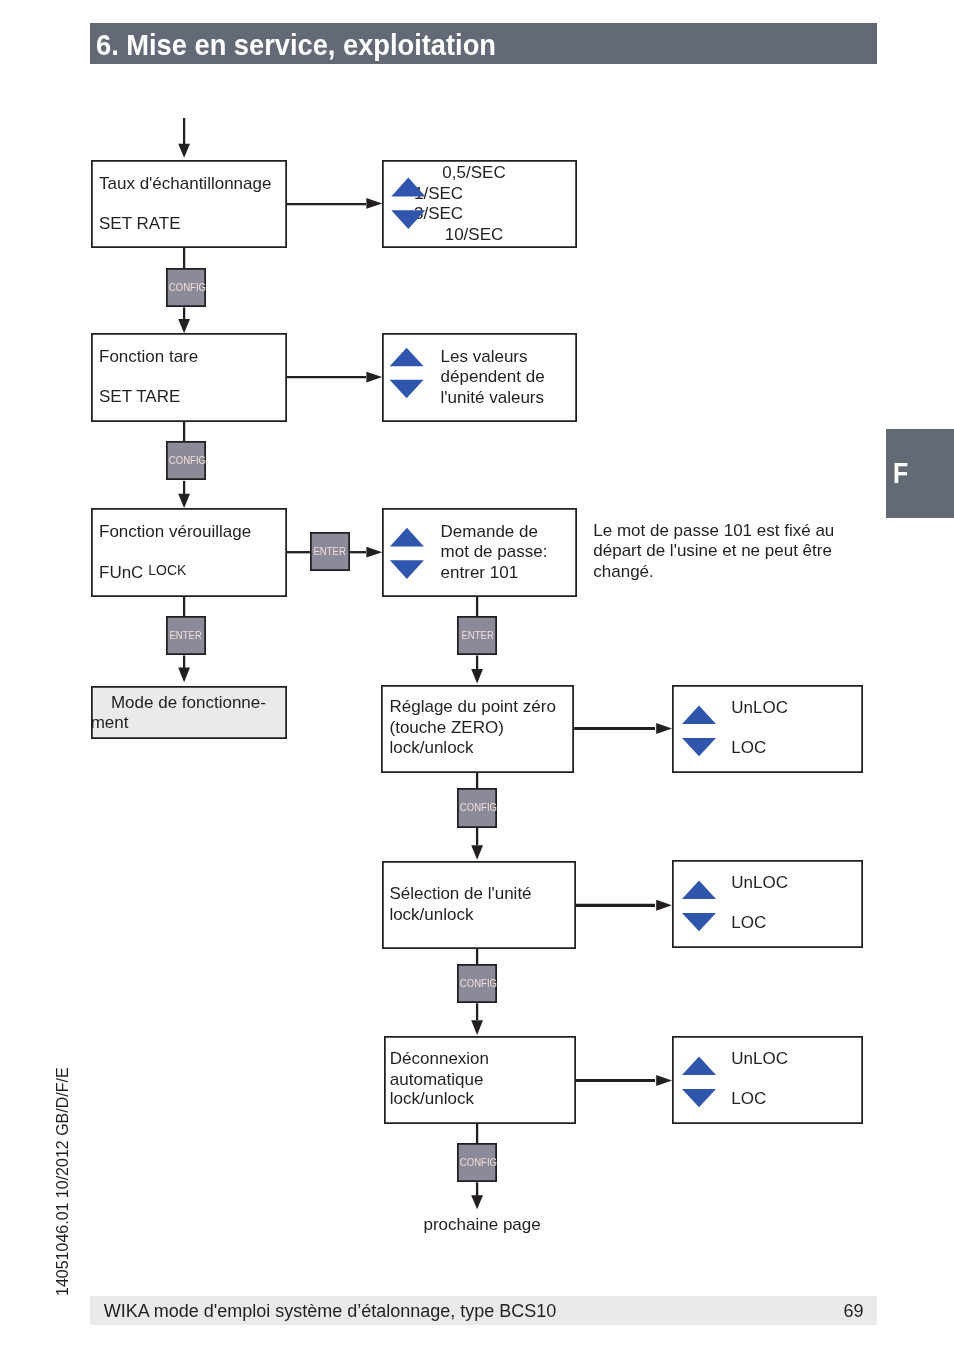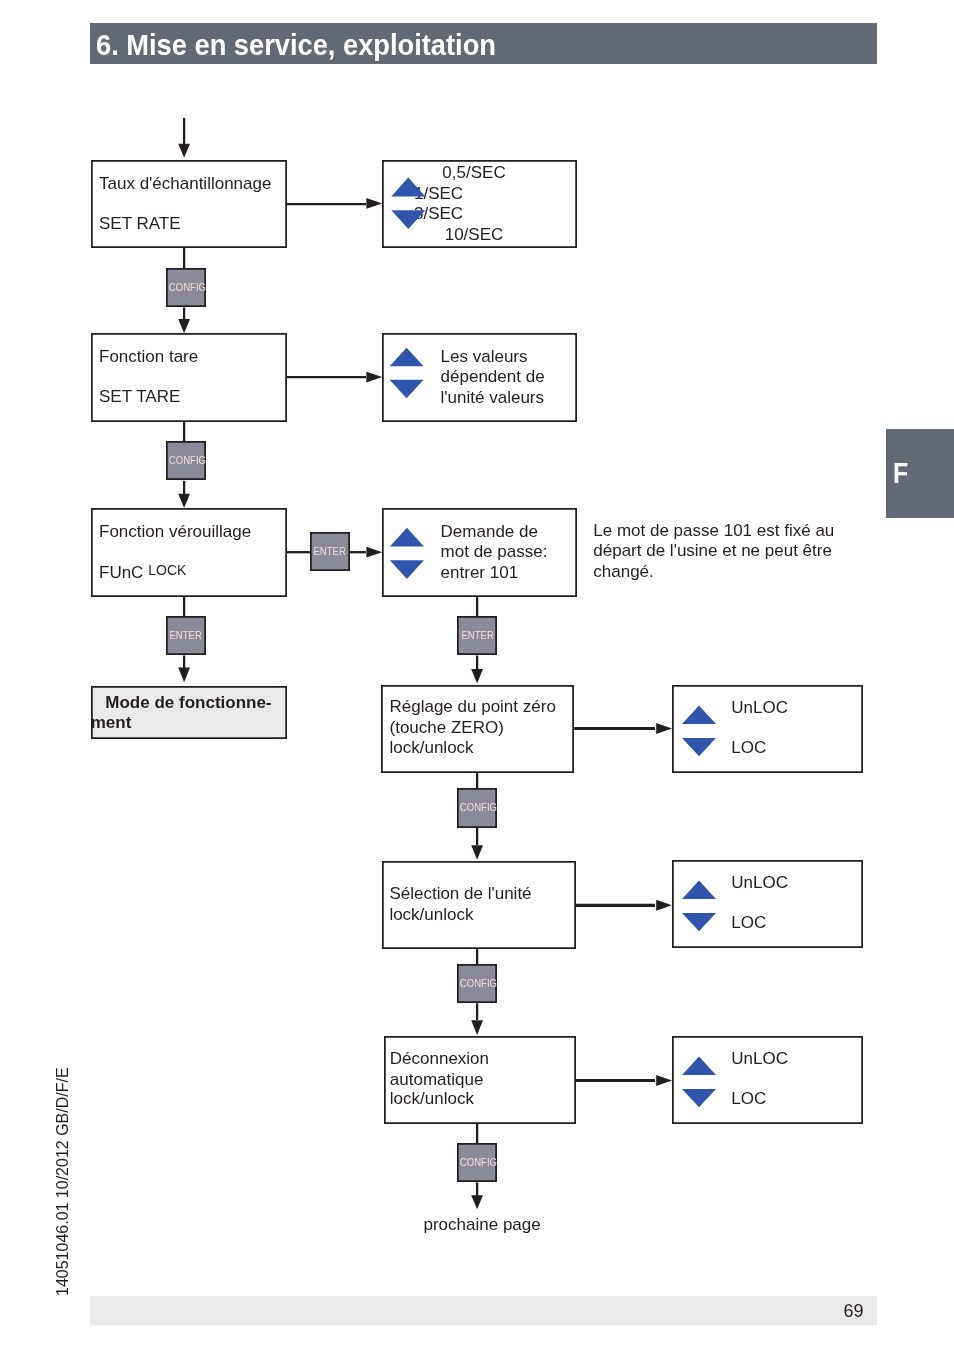--- a/index.html
+++ b/index.html
@@ -30,21 +30,21 @@
   .ftr{position:absolute;left:90px;top:1296px;width:787px;height:29px;background:#eaeaea;}
   .ftr-left{position:absolute;left:103.7px;top:1297px;height:29px;line-height:29px;
             font-size:18px;white-space:nowrap;}
   .ftr-right{position:absolute;left:700px;top:1297px;width:163.5px;height:29px;line-height:29px;
              font-size:18px;text-align:right;}
 
   
   .box{position:absolute;background:#fff;box-sizing:border-box;box-shadow:inset 0 0 0 1.75px #231f20;}
   .box.gray{background:#eaeaea;}
   .txt{position:absolute;font-size:17px;line-height:20.4px;white-space:pre;color:#231f20;}
-  .txt.b{font-weight:bold;}
+  .txt.b{font-weight:normal;}
   .sup{font-size:14px;position:relative;top:-3.3px;margin-left:4.8px;}
   .btn{position:absolute;width:39.5px;height:39.4px;background:#8b8a99;
        box-sizing:border-box;box-shadow:inset 0 0 0 1.75px #231f20;}
   .btn-lab{position:absolute;width:39.5px;height:39.4px;line-height:39.4px;text-align:center;
            font-size:11px;color:#f2ded8;}
   .btn-lab span{display:inline-block;transform:scaleX(.87);}
   svg.lines{position:absolute;left:0;top:0;width:954px;height:1354px;}
 </style>
 </head>
 <body>
@@ -55,20 +55,21 @@
   <div class="hdr-title">6. Mise en service, exploitation</div>
 
   <div class="ftab"></div>
   <div class="ftab-label">F</div>
 
   <div class="sidecode">
     <span>14051046.01 10/2012 GB/D/F/E</span>
   </div>
 
   <div class="ftr"></div>
+  <div class="ftr-left">WIKA mode d'emploi système d’étalonnage, type BCS10</div>
   <div class="ftr-right">69</div>
 
   <svg class="lines" viewBox="0 0 954 1354">
     <g stroke="#231f20" stroke-width="2.3" fill="none">
       <path d="M184.1,118 L184.1,146"></path>
       <path d="M184.1,246 L184.1,268.5"></path>
       <path d="M184.1,307.4 L184.1,321"></path>
       <path d="M184.1,419.5 L184.1,441.5"></path>
       <path d="M184.1,480.9 L184.1,495"></path>
       <path d="M184.1,595.4 L184.1,616.1"></path>

